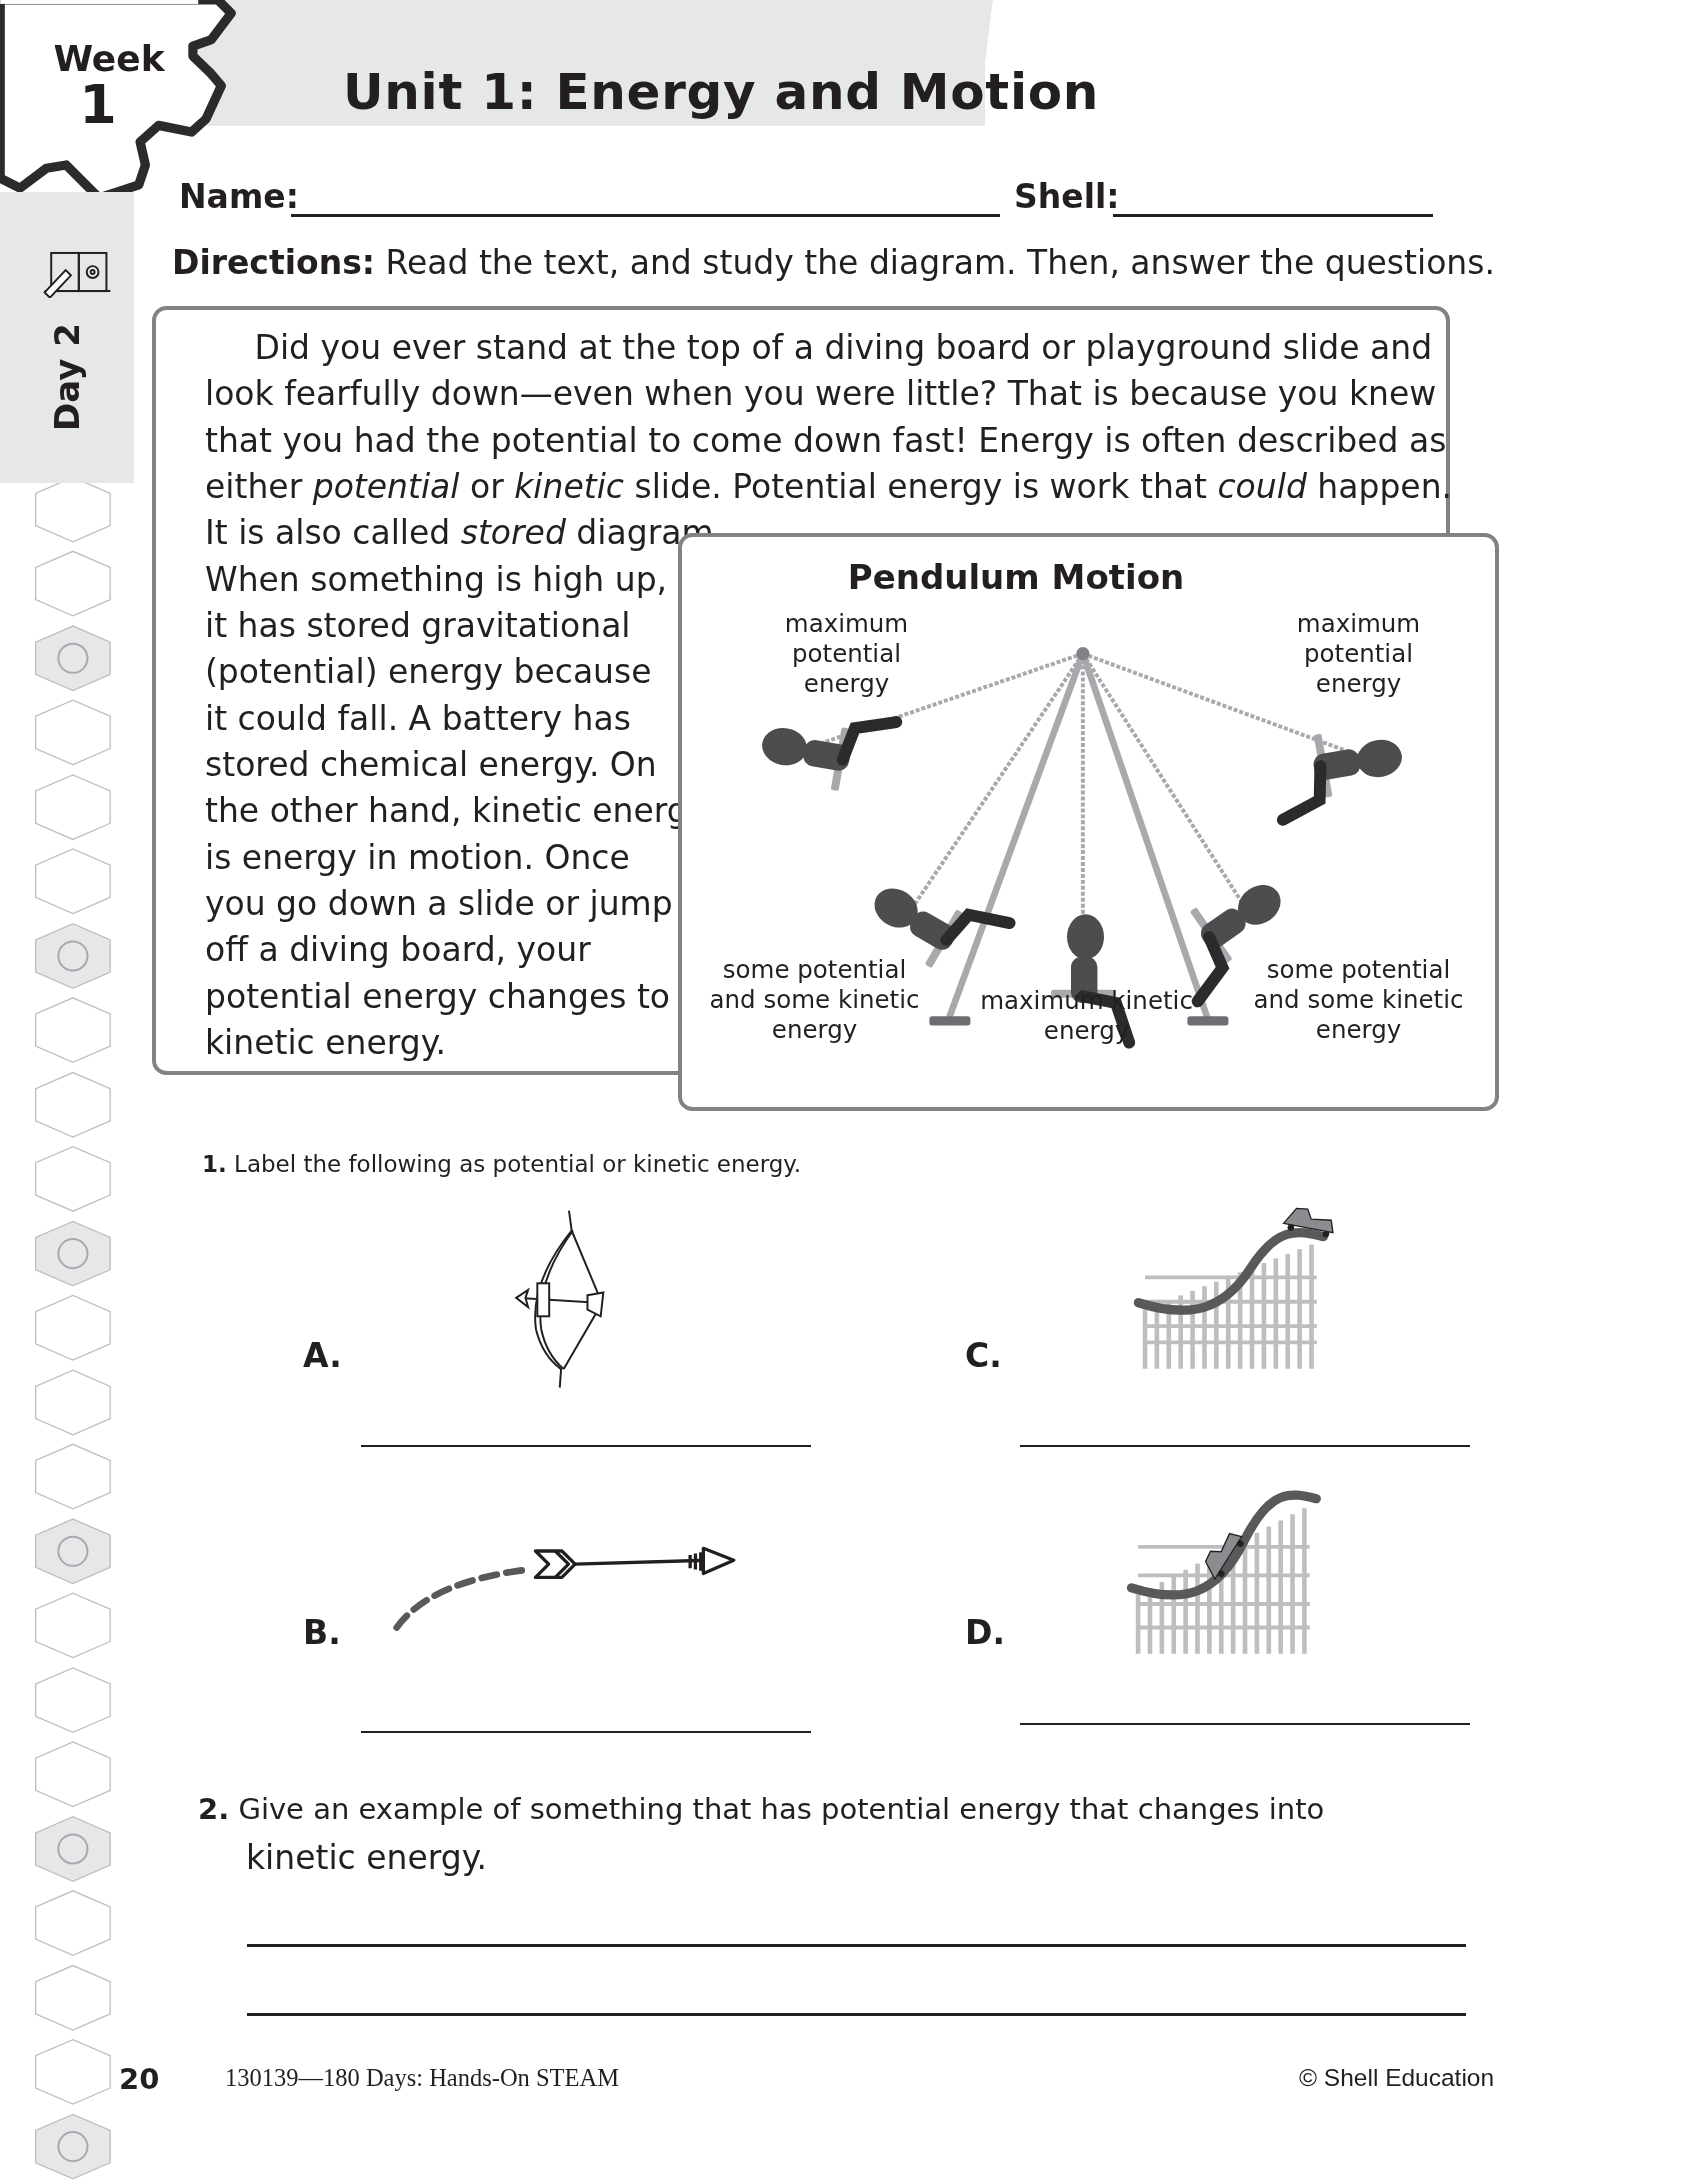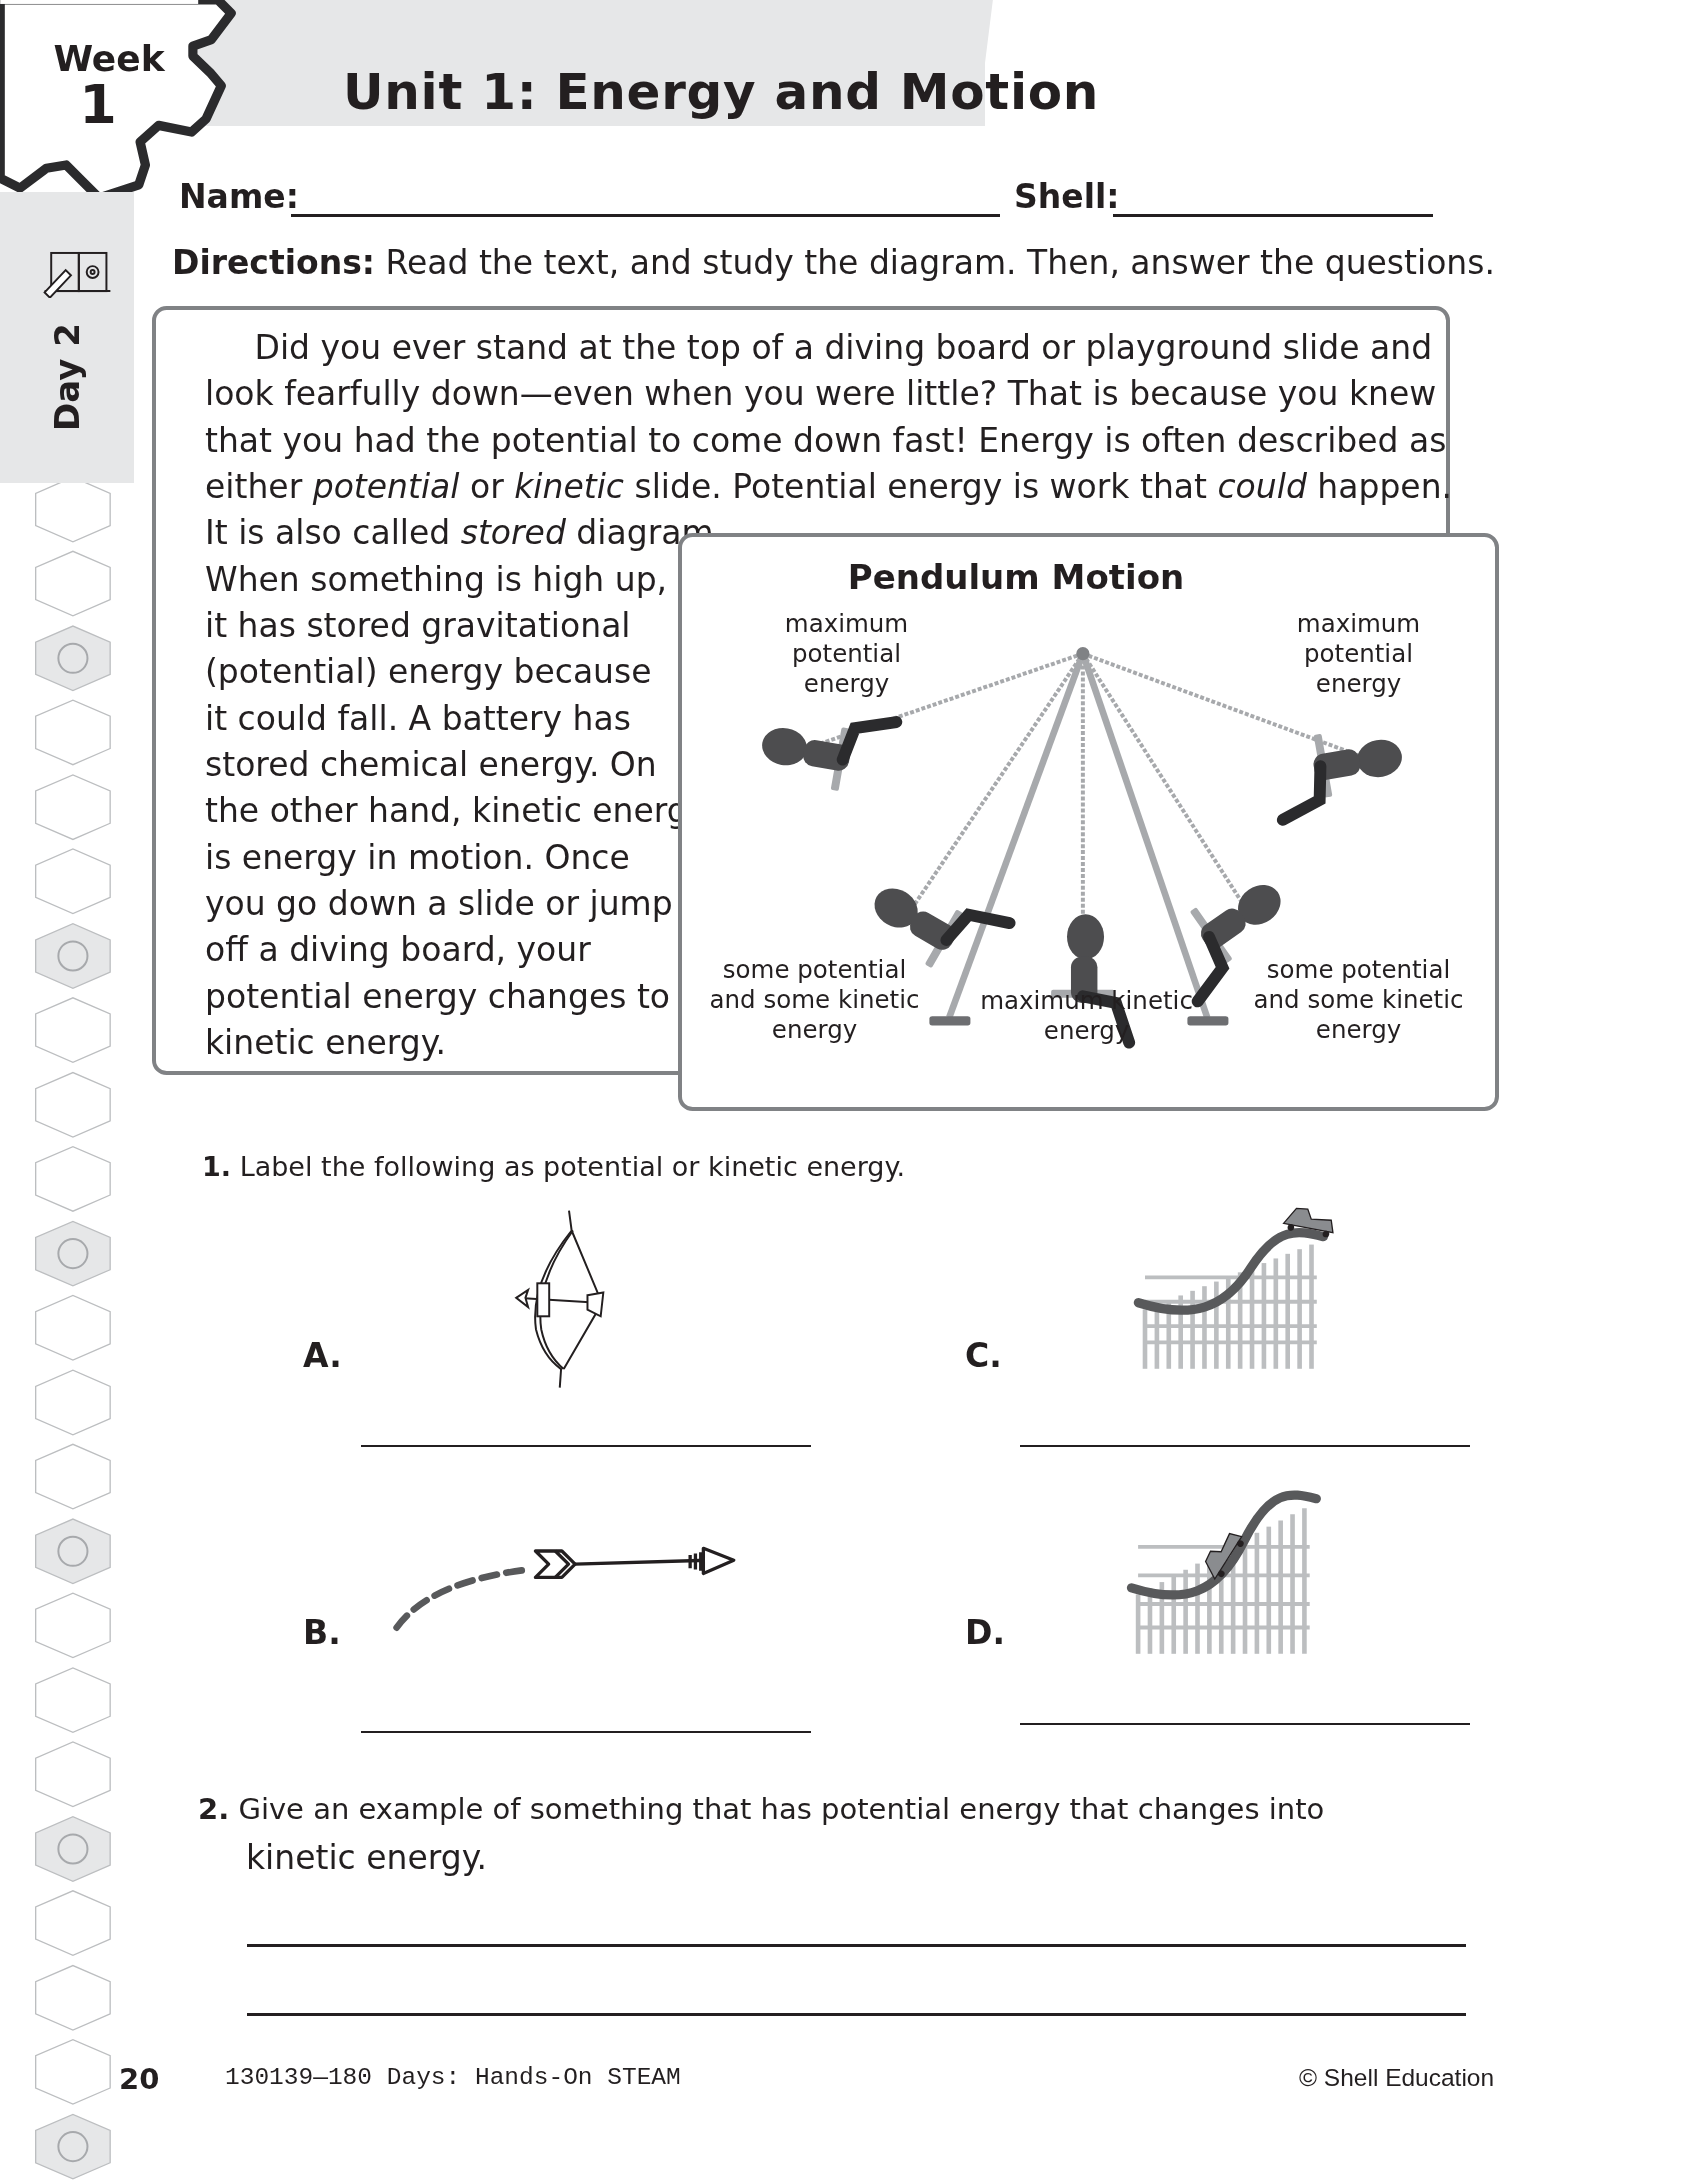--- a/index.html
+++ b/index.html
@@ -43,29 +43,29 @@
 
   
   #diagram-box { left:678px; top:533px; width:821px; height:578px; border:4.6px solid #808285;
                  border-radius:14.6px; box-sizing:border-box; background:#fff; }
   #diagram-title { left:678px; top:557px; width:676px; text-align:center; font-size:34px; font-weight:bold; }
   .diag-label { position:absolute; font-size:24.5px; text-align:center; line-height:30px; width:251px; }
   #pendulum-svg { left:678px; top:533px; width:821px; height:578px; }
 
   
   .q-num { font-weight:bold; }
-  #q1 { left:202px; top:1151px; font-size:27px; white-space:nowrap; }
+  #q1 { left:202px; top:1151px; font-size:23px; white-space:nowrap; }
   .item-letter { position:absolute; font-size:33px; font-weight:bold; }
   .answer-line { position:absolute; height:2px; background:#231f20; }
   #q2-line1 { left:198px; top:1792px; font-size:29px; white-space:nowrap; }
   #q2-line2 { left:246px; top:1838px; font-size:33px; white-space:nowrap; }
 
   
   #page-number { left:119px; top:2062px; font-size:29px; font-weight:bold; }
-  #footer-code { left:225px; top:2064px; font-size:24.5px; font-family:Liberation Mono, monospace; }
+  #footer-code { left:225px; top:2064px; font-size:24.5px; font-family:Liberation Serif, serif; }
   #footer-copyright { left:1299px; top:2064px; font-size:24.5px; font-family:"Liberation Sans", sans-serif; }
 </style>
 </head>
 <body>
 
 <div class="abs" id="header-band"></div>
 <svg class="abs" id="header-band-edge" viewBox="0 0 60 190">
   <polygon points="0,0 60,0 40,160 0,190" fill="#e6e7e8"></polygon>
 </svg>
 <div class="abs" id="unit-title">Unit 1: Energy and Motion</div>

